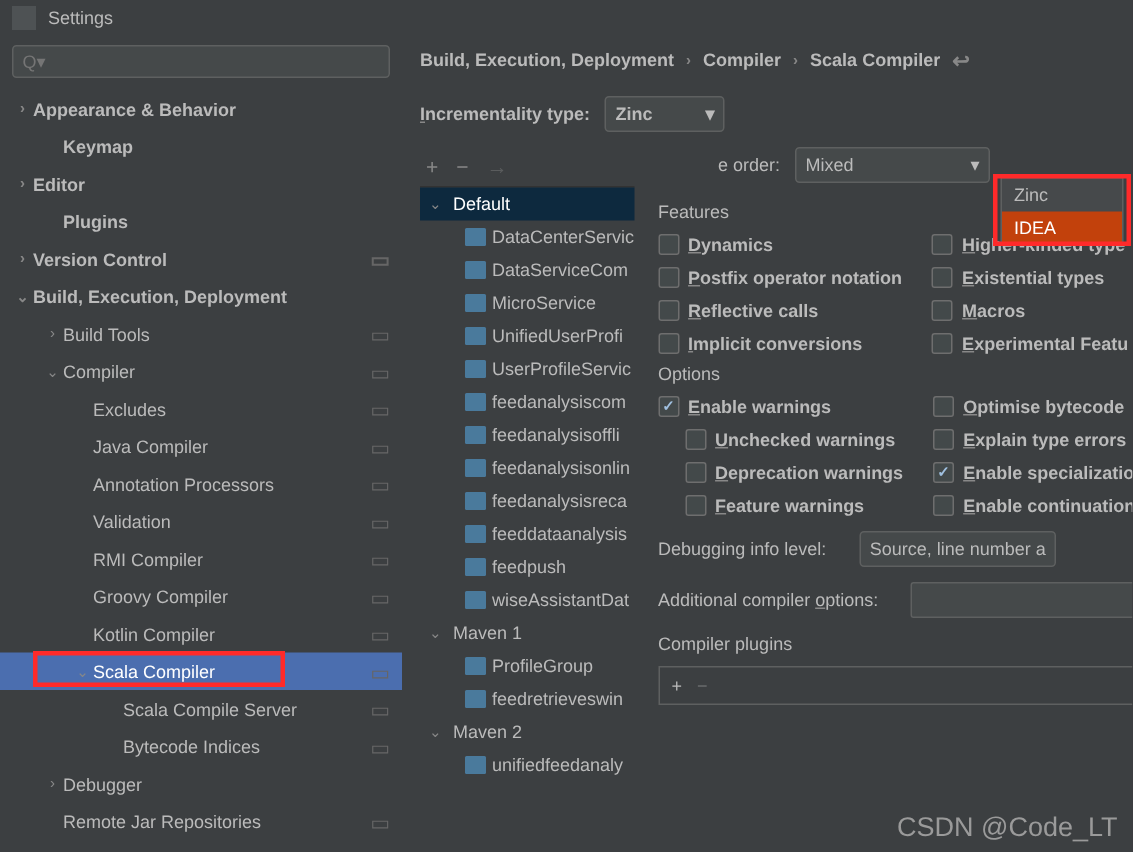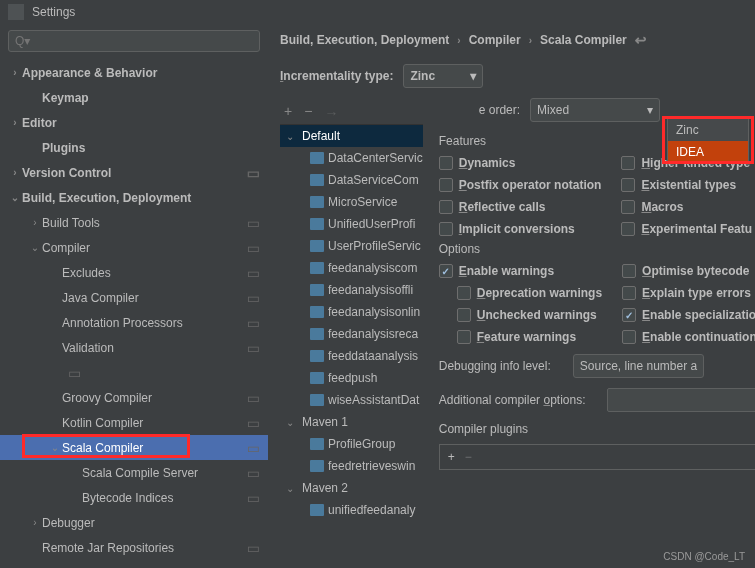--- a/index.html
+++ b/index.html
@@ -49,21 +49,21 @@
 .comp-order { display: flex; align-items: center; gap: 10px; margin-bottom: 12px; margin-left: 40px; }
 .section-title { color: #bbb; margin: 6px 0 8px 0; }
 .check-row { display: flex; gap: 20px; margin-bottom: 6px; }
 .check-col { display: flex; flex-direction: column; gap: 8px; }
 .check { display: flex; align-items: center; gap: 6px; color: #bbb; white-space: nowrap; font-weight: bold; }
 .check .box { width: 14px; height: 14px; border: 1px solid #6e6e6e; background: #43494a; border-radius: 2px; display: flex; align-items: center; justify-content: center; font-size: 10px; color: #a0c0e0; }
 .check.indent { margin-left: 18px; }
 .debug-row { display: flex; align-items: center; gap: 22px; margin: 10px 0; }
 .textin { height: 24px; background: #45494a; border: 1px solid #5e6060; border-radius: 2px; min-width: 90px; }
 .plugins-bar { border: 1px solid #5e6060; height: 26px; display: flex; align-items: center; padding: 0 8px; gap: 10px; margin-top: 6px; }
-.watermark { position: absolute; right: 10px; bottom: 6px; color: #9a9a9a; font-size: 10px; }
+.watermark { position: absolute; right: 10px; bottom: 6px; color: #9a9a9a; font-size: 18px; }
 .underline { text-decoration: underline; text-decoration-color: #888; }
 </style>
 </head>
 <body>
 
 <div class="titlebar">
   <span class="icon"></span>
   <span>Settings</span>
 </div>
 
@@ -124,20 +124,21 @@
           <span class="label">Annotation Processors</span>
           <span class="rail">▭</span>
         </div>
         <div class="tree-item lvl2">
           <span class="expander"></span>
           <span class="label">Validation</span>
           <span class="rail">▭</span>
         </div>
         <div class="tree-item lvl2">
           <span class="expander"></span>
+          <span class="label">RMI Compiler</span>
           <span class="rail">▭</span>
         </div>
         <div class="tree-item lvl2">
           <span class="expander"></span>
           <span class="label">Groovy Compiler</span>
           <span class="rail">▭</span>
         </div>
         <div class="tree-item lvl2">
           <span class="expander"></span>
           <span class="label">Kotlin Compiler</span>
@@ -329,25 +330,25 @@
 
           <div class="section-title">Options</div>
           <div class="check-row">
             <div class="check-col" id="opt-left">
                 <div class="check">
                   <span class="box">✓</span>
                   <span><span class="underline">E</span>nable warnings</span>
                 </div>
                 <div class="check indent">
                   <span class="box"></span>
+                  <span><span class="underline">U</span>nchecked warnings</span>
+                </div>
+                <div class="check indent">
+                  <span class="box"></span>
                   <span><span class="underline">D</span>eprecation warnings</span>
-                </div>
-                <div class="check indent">
-                  <span class="box"></span>
-                  <span><span class="underline">U</span>nchecked warnings</span>
                 </div>
                 <div class="check indent">
                   <span class="box"></span>
                   <span><span class="underline">F</span>eature warnings</span>
                 </div>
               </div>
             <div class="check-col" id="opt-right">
                 <div class="check">
                   <span class="box"></span>
                   <span><span class="underline">O</span>ptimise bytecode</span>

